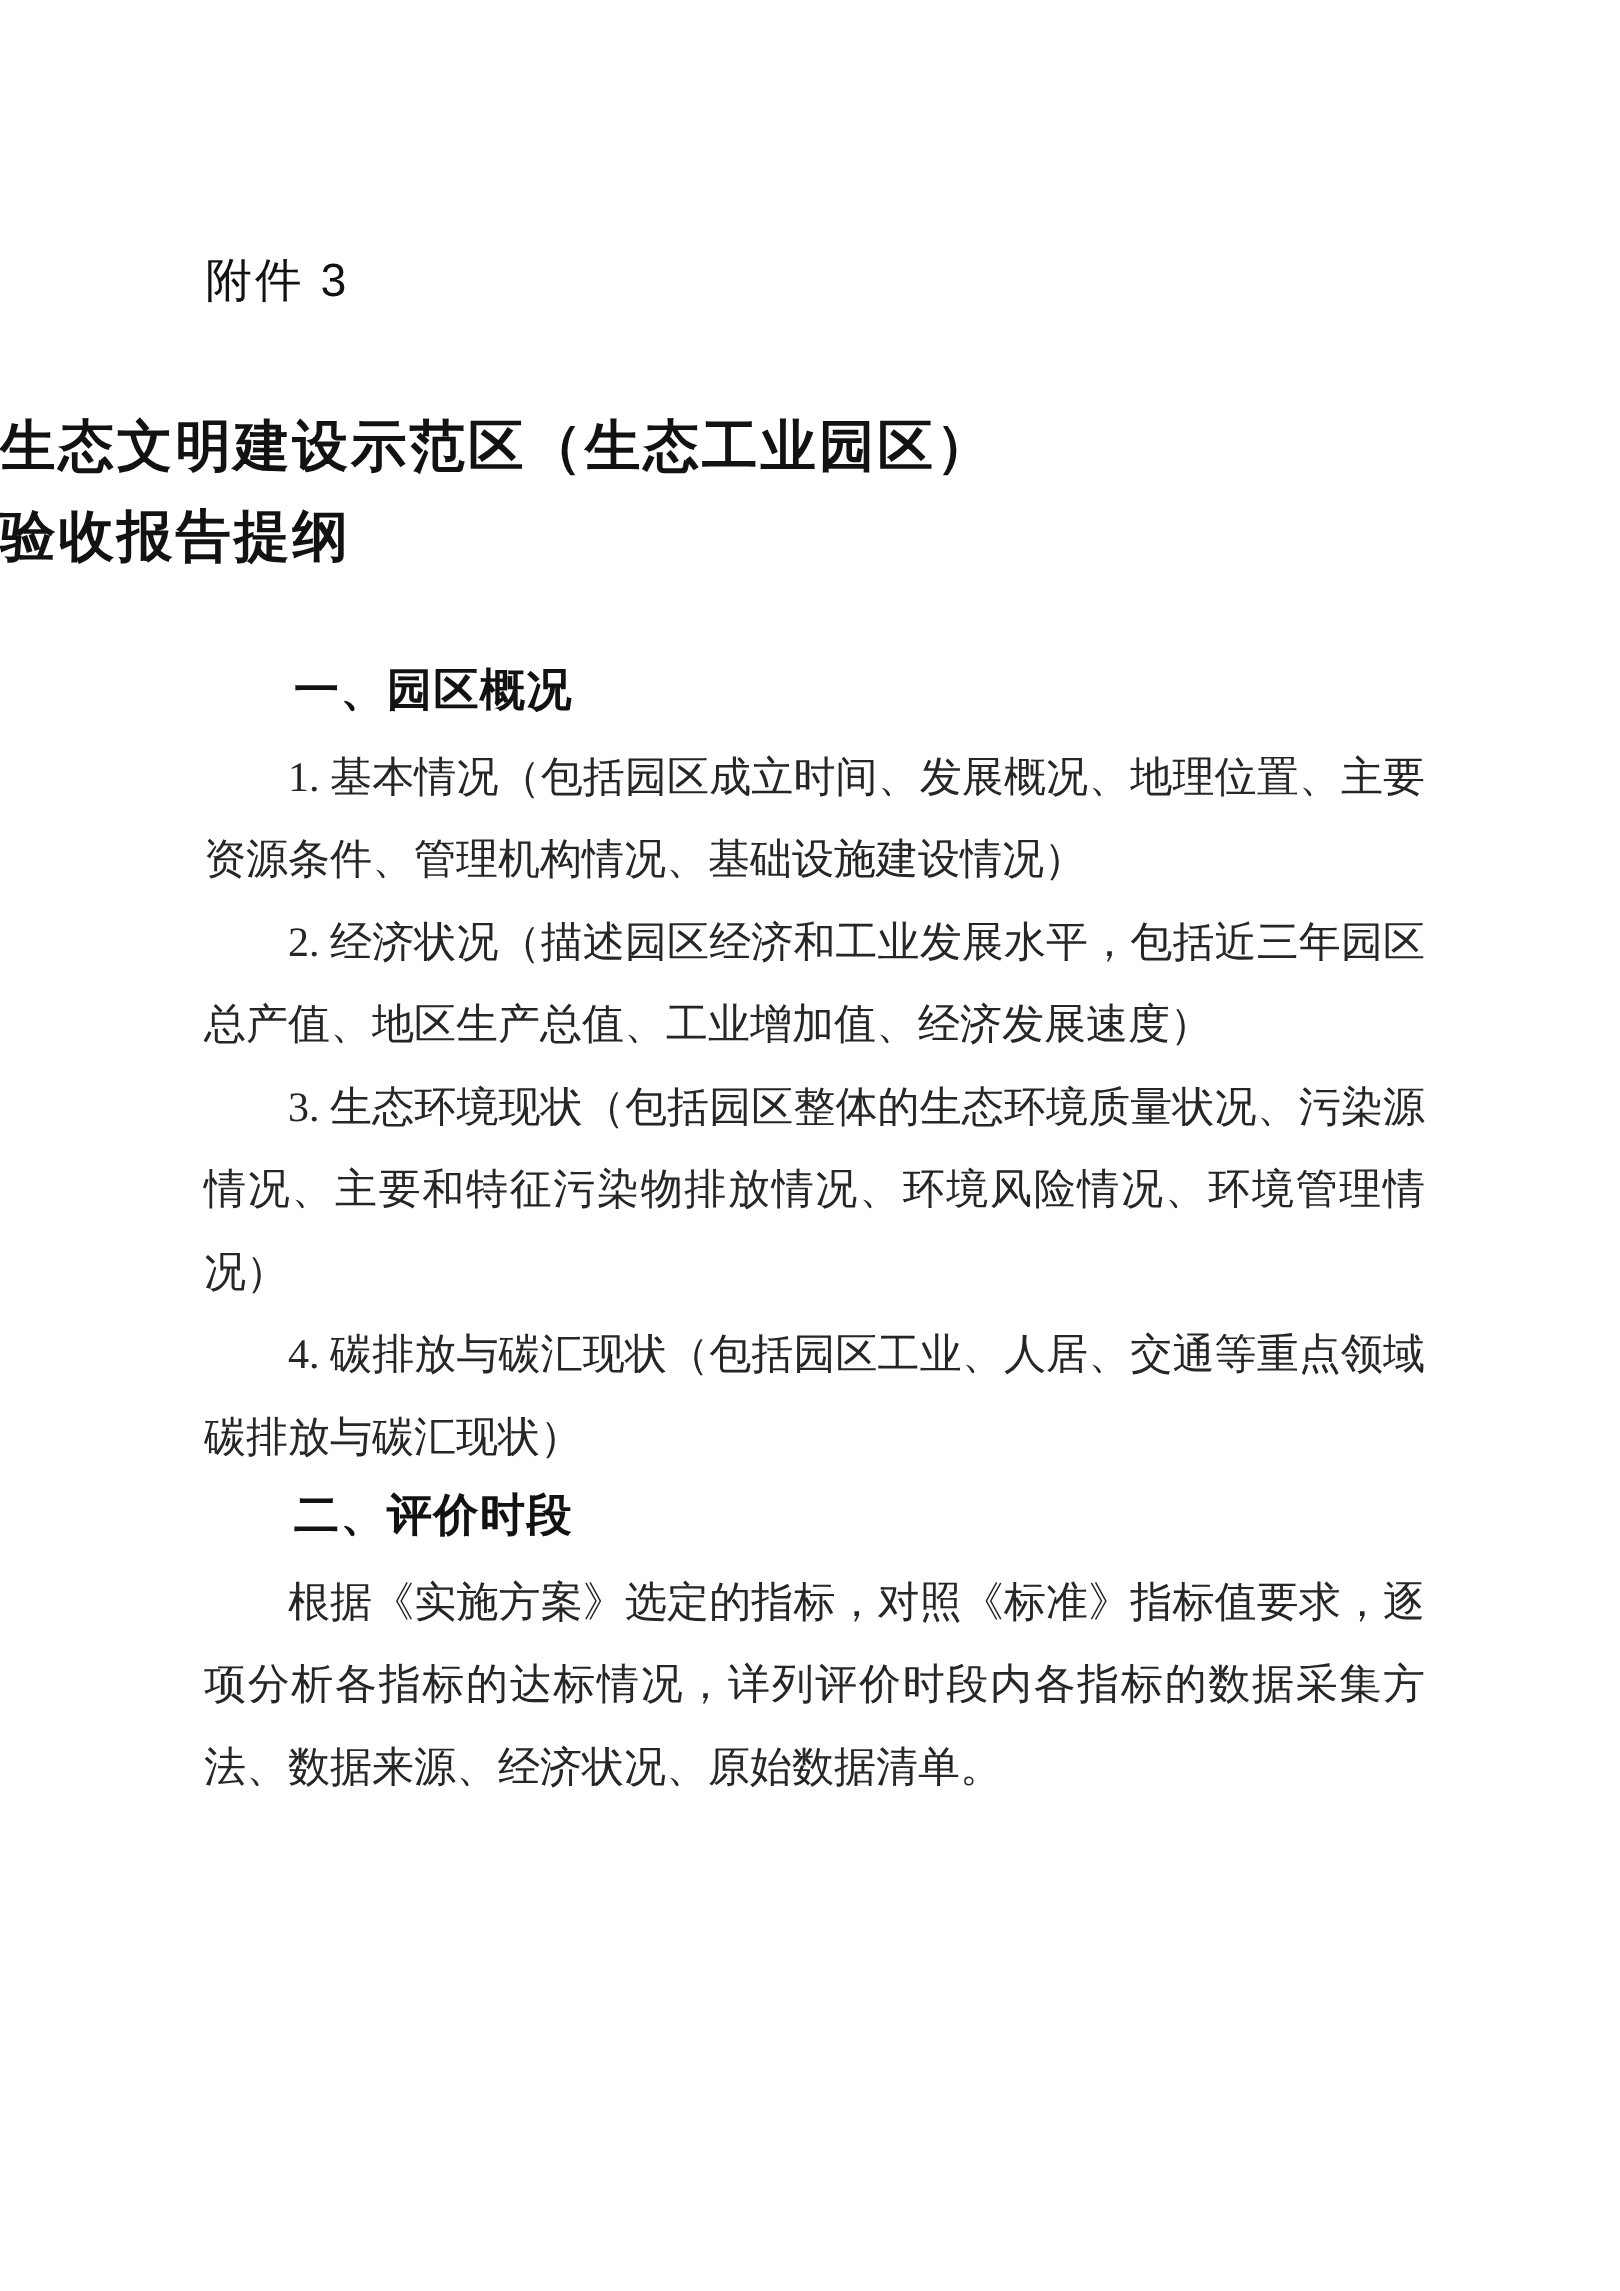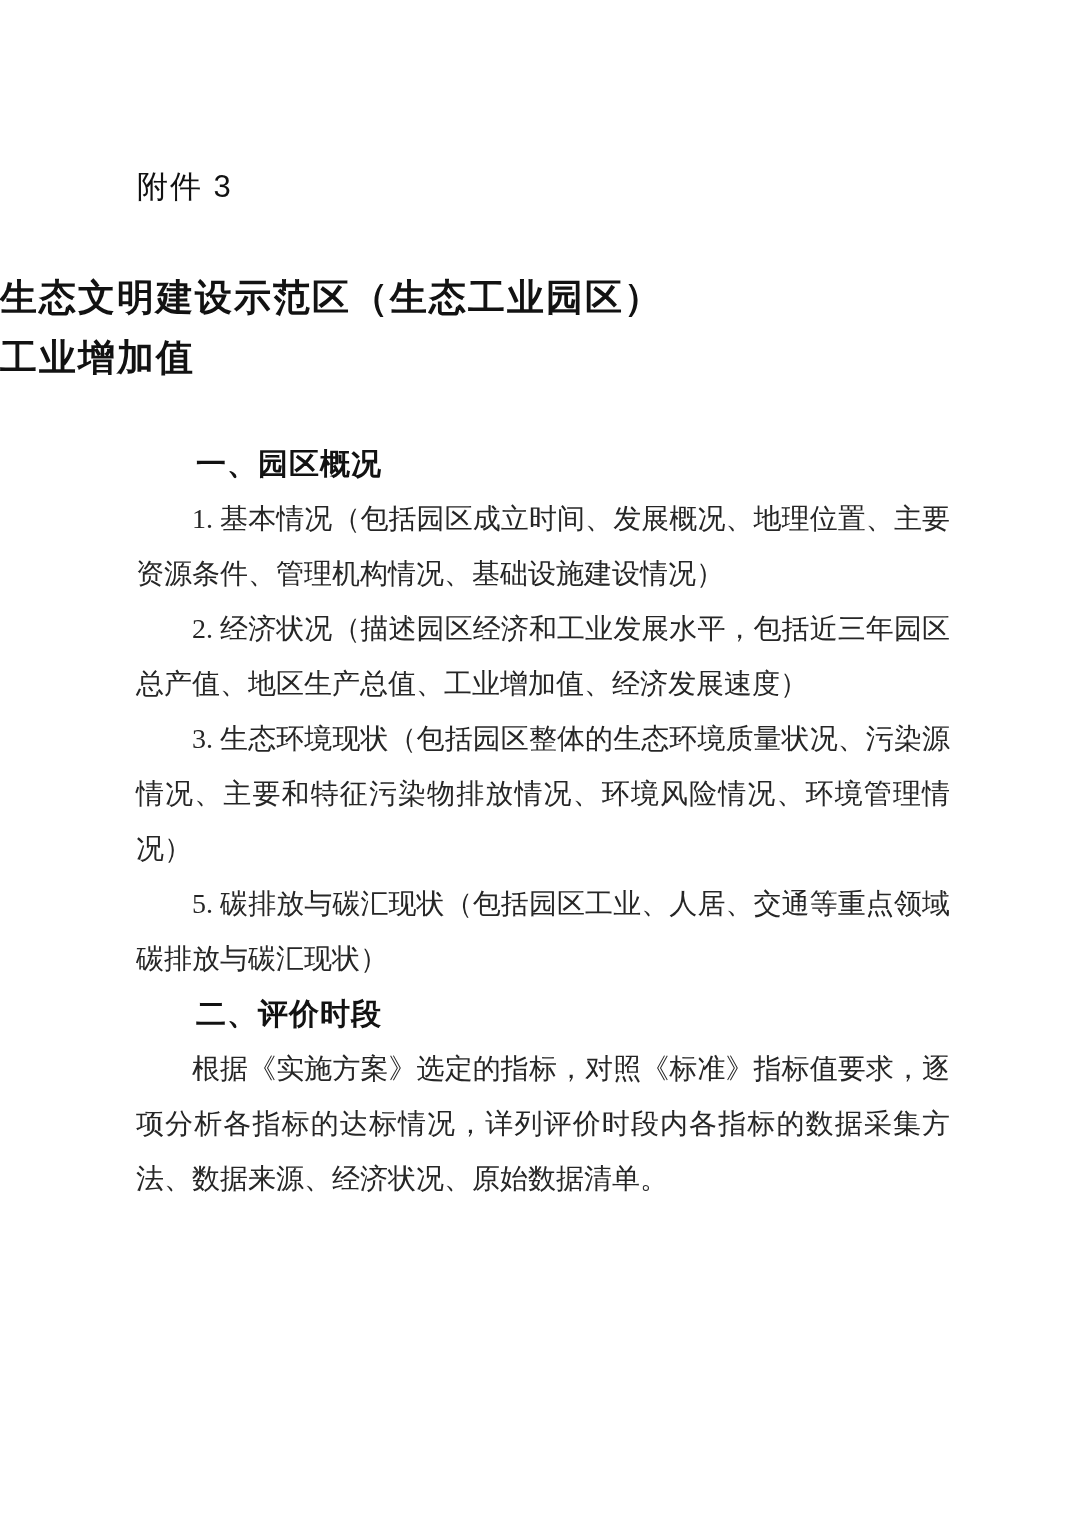--- a/index.html
+++ b/index.html
@@ -41,21 +41,21 @@
   .content {
     position: absolute;
     top: 436px;
     left: 136px;
     width: 814px;
     font-size: 28px;
     line-height: 55px;
   }
   .section-heading {
     margin: 0;
-    font-family: Liberation Serif, serif;
+    font-family: Liberation Mono, monospace;
     font-weight: 700;
     font-size: 30px;
     line-height: 55px;
     text-indent: 2em;
     color: #121212;
     letter-spacing: 1px;
   }
   .para {
     margin: 0;
     text-indent: 2em;
@@ -89,30 +89,30 @@
 </style>
 </head>
 <body>
 
 <div class="page">
 
   <div class="attachment-label">附件 3</div>
 
   <div class="title-block">
     <div>生态文明建设示范区（生态工业园区）</div>
-    <div>工业增加值</div>
+    <div>验收报告提纲</div>
   </div>
 
   <div class="content">
 
     <h2 class="section-heading">一、园区概况</h2>
     <p class="para">1. 基本情况（包括园区成立时间、发展概况、地理位置、主要资源条件、管理机构情况、基础设施建设情况）</p>
     <p class="para">2. 经济状况（描述园区经济和工业发展水平，包括近三年园区总产值、地区生产总值、工业增加值、经济发展速度）</p>
     <p class="para">3. 生态环境现状（包括园区整体的生态环境质量状况、污染源情况、主要和特征污染物排放情况、环境风险情况、环境管理情况）</p>
-    <p class="para">5. 碳排放与碳汇现状（包括园区工业、人居、交通等重点领域碳排放与碳汇现状）</p>
+    <p class="para">4. 碳排放与碳汇现状（包括园区工业、人居、交通等重点领域碳排放与碳汇现状）</p>
 
     <h2 class="section-heading">二、评价时段</h2>
 
     <p class="para">根据《实施方案》选定的指标，对照《标准》指标值要求，逐项分析各指标的达标情况，详列评价时段内各指标的数据采集方法、数据来源、经济状况、原始数据清单。</p>
 
   </div>
 
   <div class="page-number">— 19 —</div>
 
   <div class="watermark">

